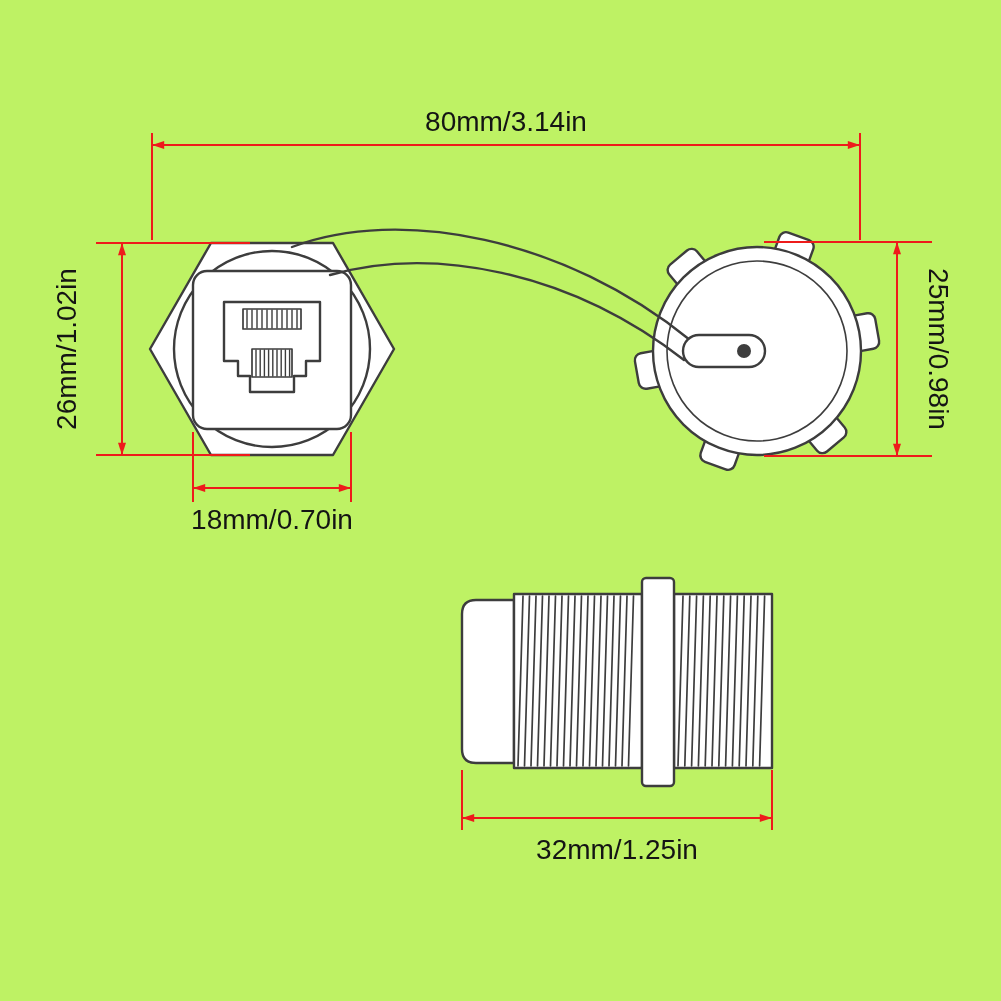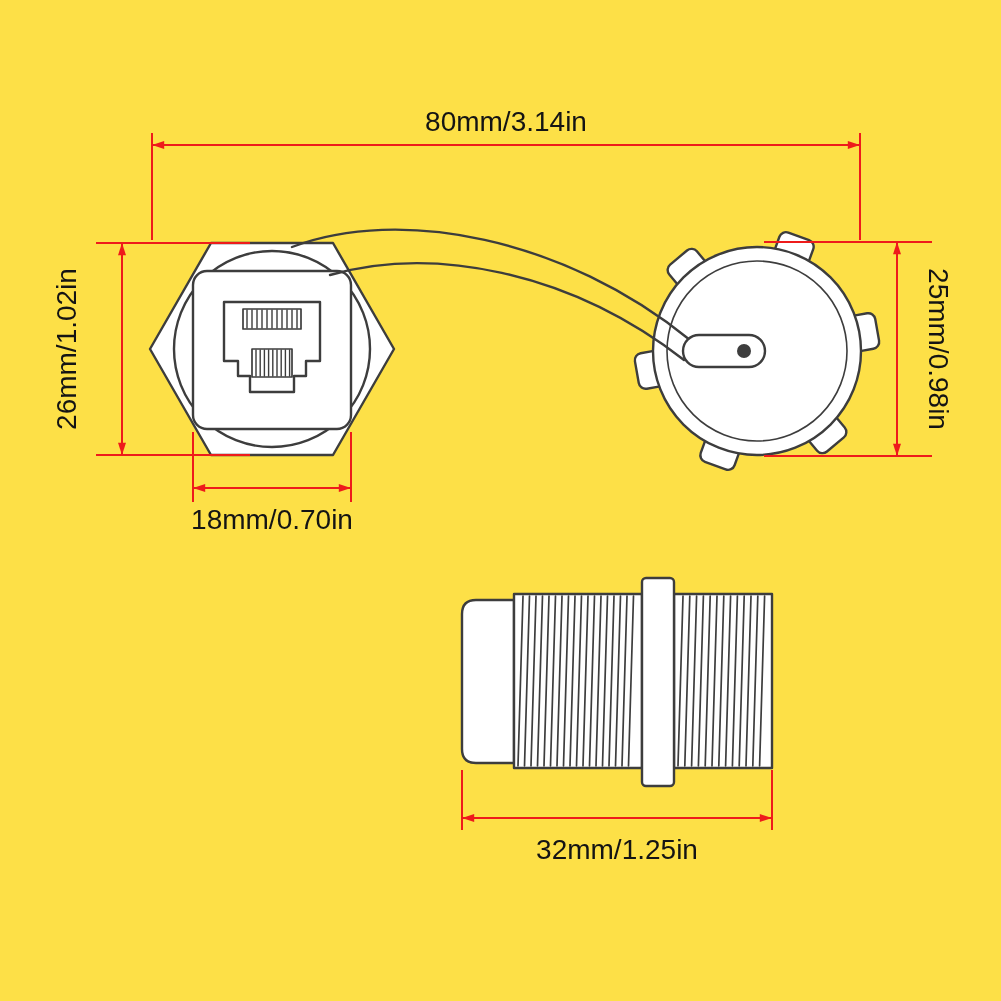--- a/index.html
+++ b/index.html
@@ -1,16 +1,16 @@
 <!DOCTYPE html>
 <html><head>
 <meta charset="utf-8">
 <style>
   html,body{margin:0;padding:0;background:#ffffff;}
-  .stage{width:1001px;height:1001px;position:relative;background:#fde047;overflow:hidden;}
+  .stage{width:1001px;height:1001px;position:relative;background:#bef264;overflow:hidden;}
   svg{display:block;}
   text{font-family:"Liberation Sans", sans-serif;}
 </style>
 </head>
 <body>
 
 <div class="stage">
 <svg width="1001" height="1001" viewBox="0 0 1001 1001">
   <defs>
     <marker id="arr" viewBox="0 0 14 10" refX="13" refY="5" markerWidth="14" markerHeight="10" markerUnits="userSpaceOnUse" orient="auto-start-reverse">

